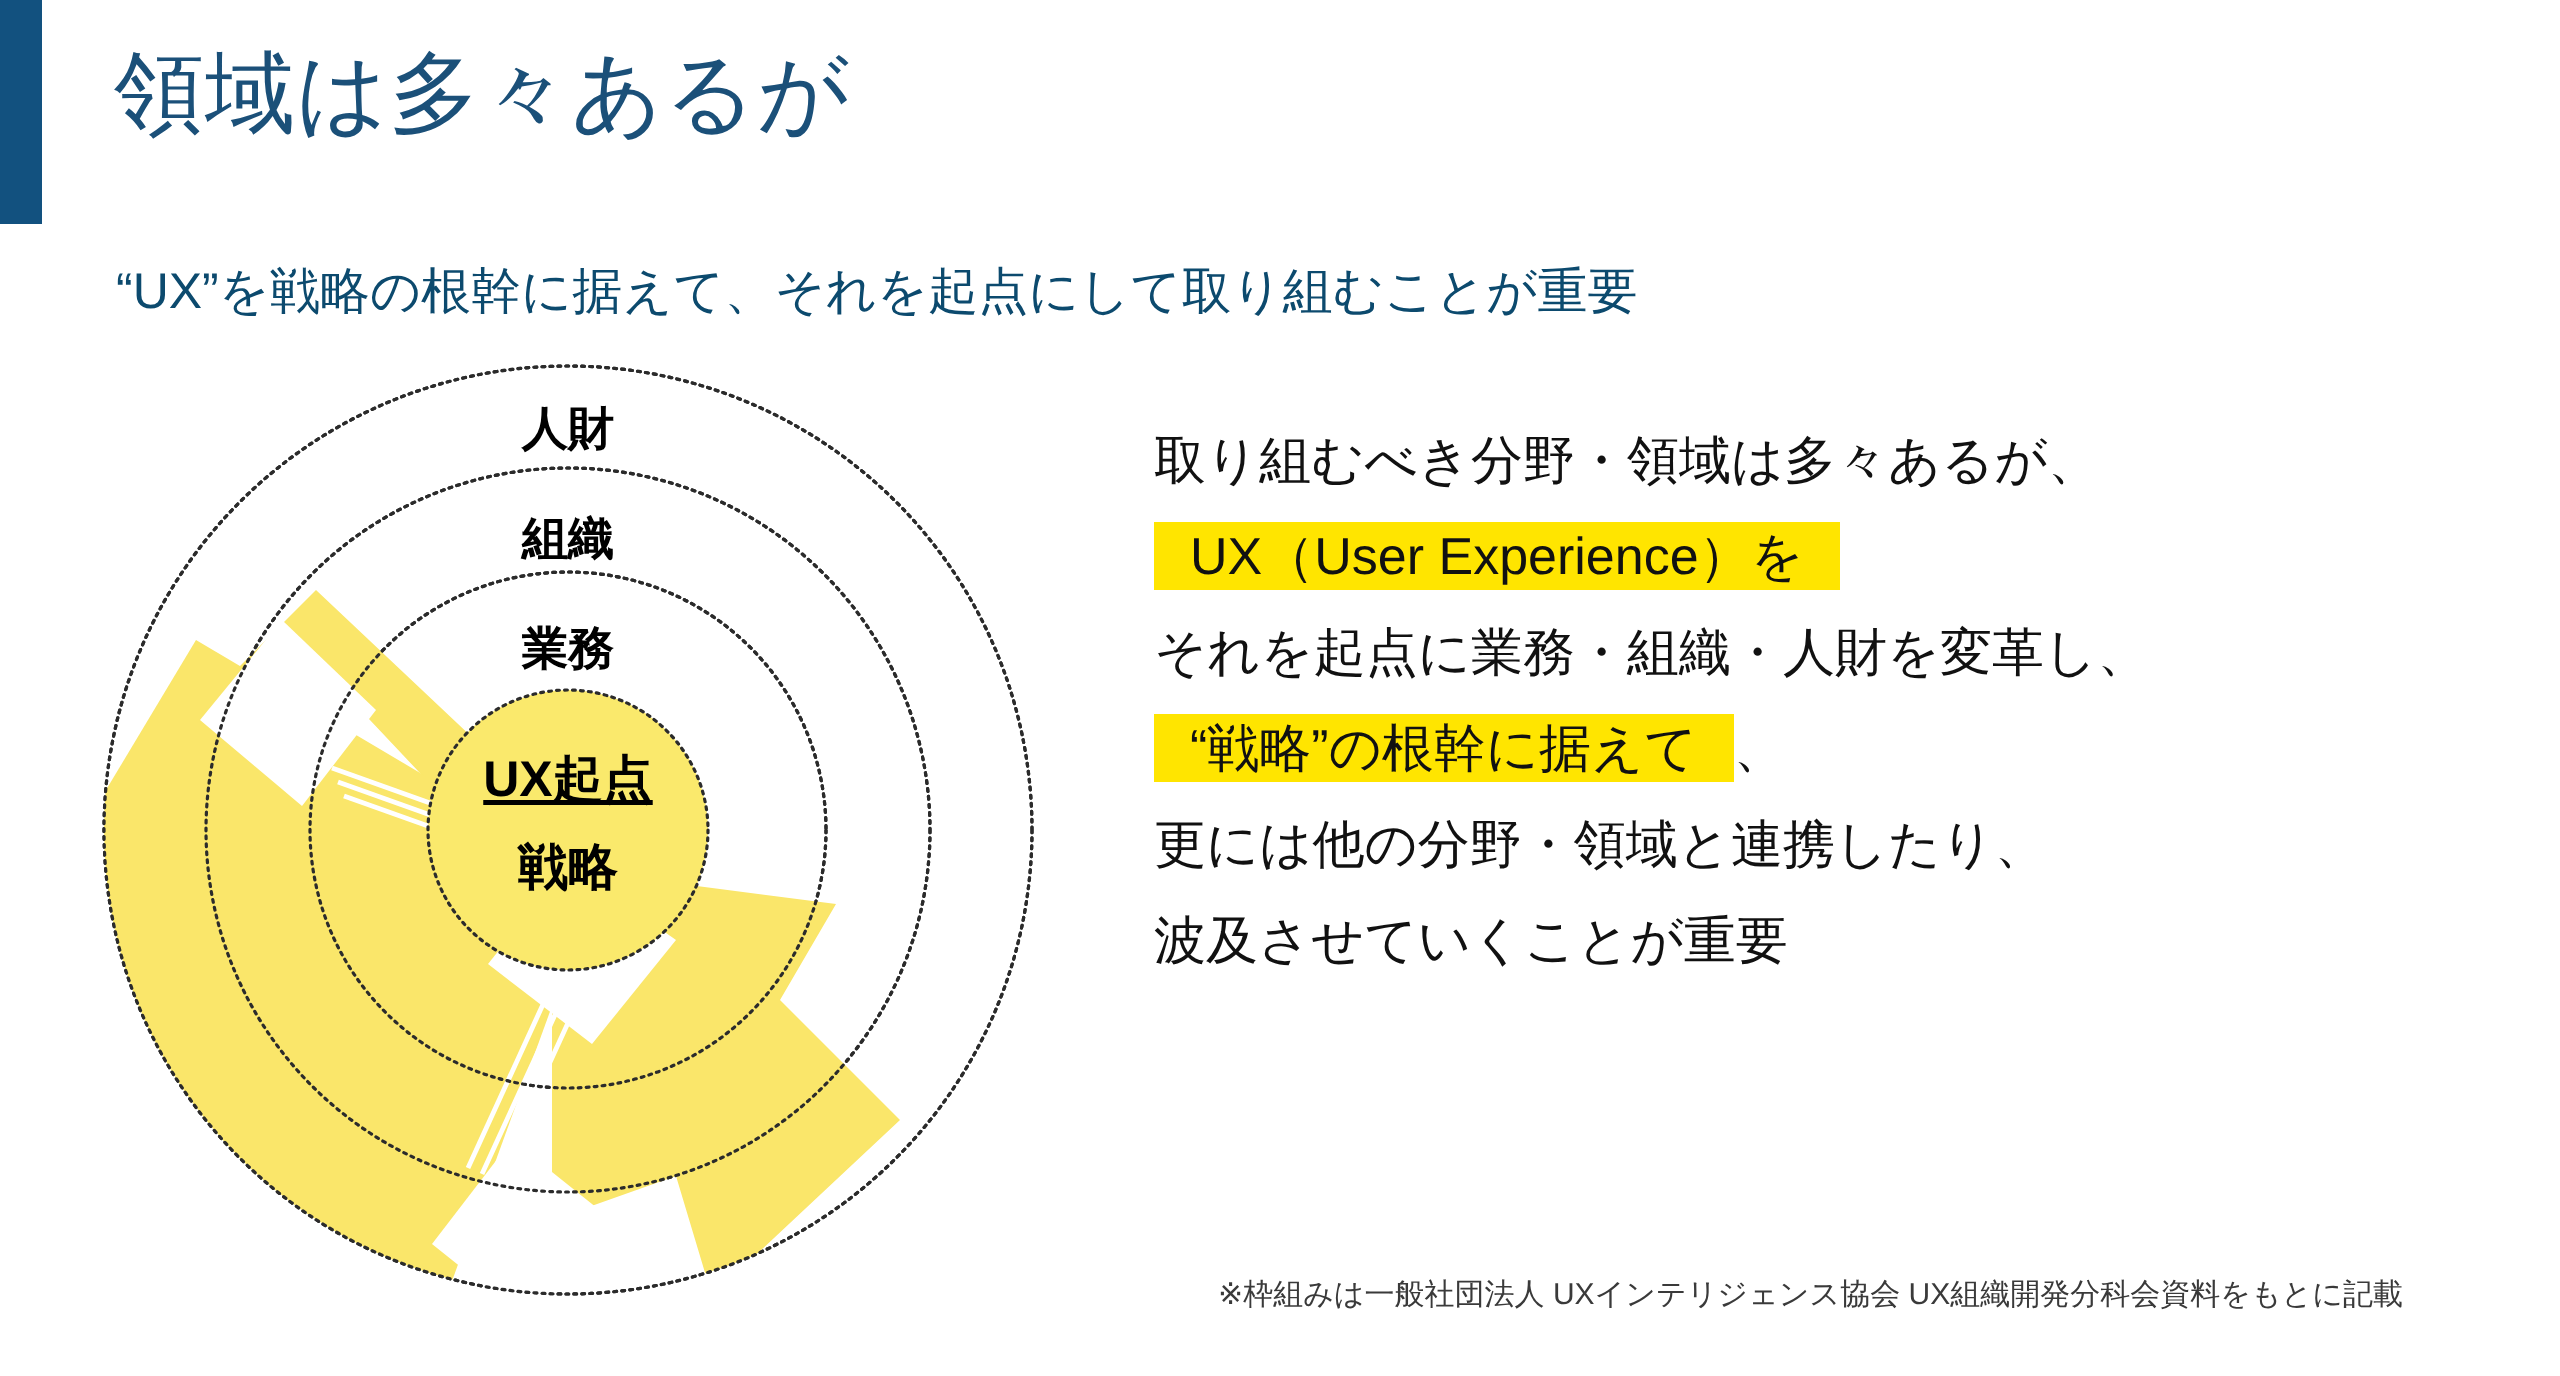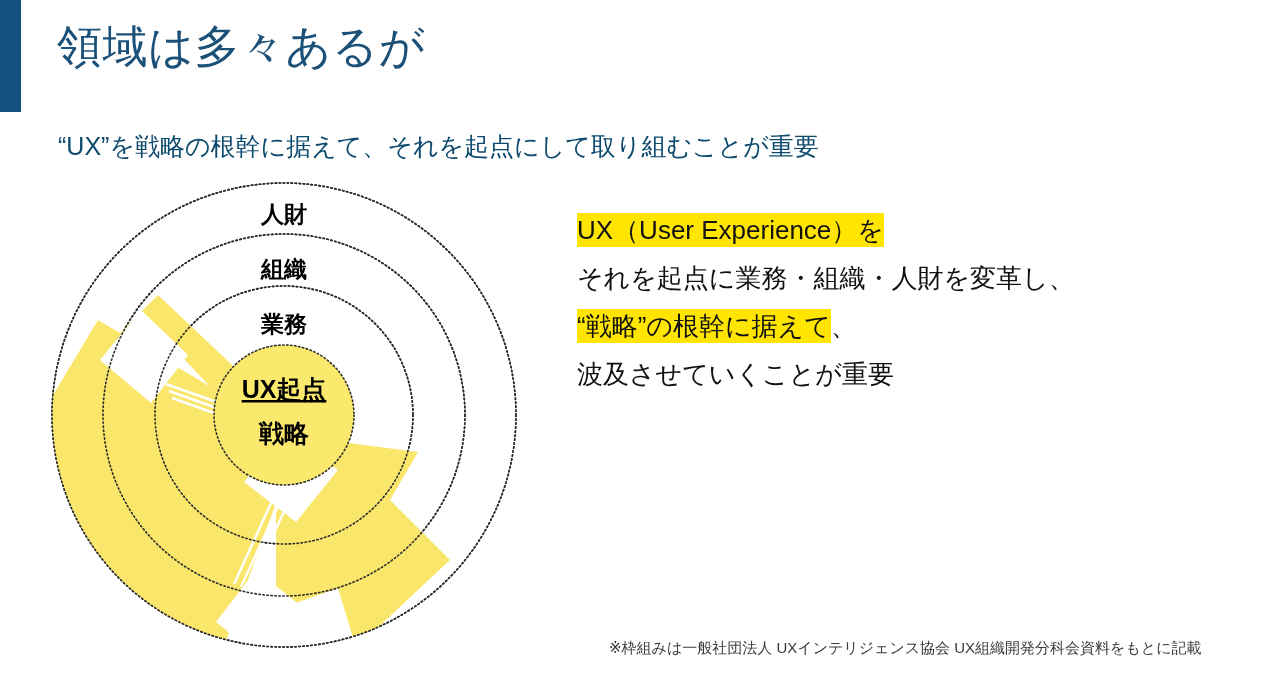--- a/index.html
+++ b/index.html
@@ -83,21 +83,21 @@
     font-size: 26px;
     line-height: 48px;
     color: #111111;
   }
   #body-text .line {
     white-space: nowrap;
     height: 48px;
   }
   #body-text .hl {
     background: #FFE500;
-    padding: 2px 0;
+    padding: 2px 18px;
     box-decoration-break: clone;
     -webkit-box-decoration-break: clone;
   }
 
   
   #footnote {
     position: absolute;
     left: 577px;
     top: 637px;
     font-size: 15px;
@@ -204,26 +204,32 @@
     <text class="ring-label lvl" x="246" y="107">組織</text>
     <text class="ring-label lvl" x="246" y="162">業務</text>
 
     <text class="ring-label core-label" x="246" y="228" text-decoration="underline">UX起点</text>
     <text class="ring-label core-label" x="246" y="272">戦略</text>
   </svg>
 </div>
 
 <div id="body-text">
   <div class="line">
+    <span>取り組むべき分野・領域は多々あるが、</span>
+  </div>
+  <div class="line">
     <span class="hl">UX（User Experience）を</span>
   </div>
   <div class="line">
     <span>それを起点に業務・組織・人財を変革し、</span>
   </div>
   <div class="line">
     <span class="hl">“戦略”の根幹に据えて</span><span>、</span>
   </div>
   <div class="line">
+    <span>更には他の分野・領域と連携したり、</span>
+  </div>
+  <div class="line">
     <span>波及させていくことが重要</span>
   </div>
 </div>
 
 <div id="footnote">※枠組みは一般社団法人 UXインテリジェンス協会 UX組織開発分科会資料をもとに記載</div>
 
 </body></html>

